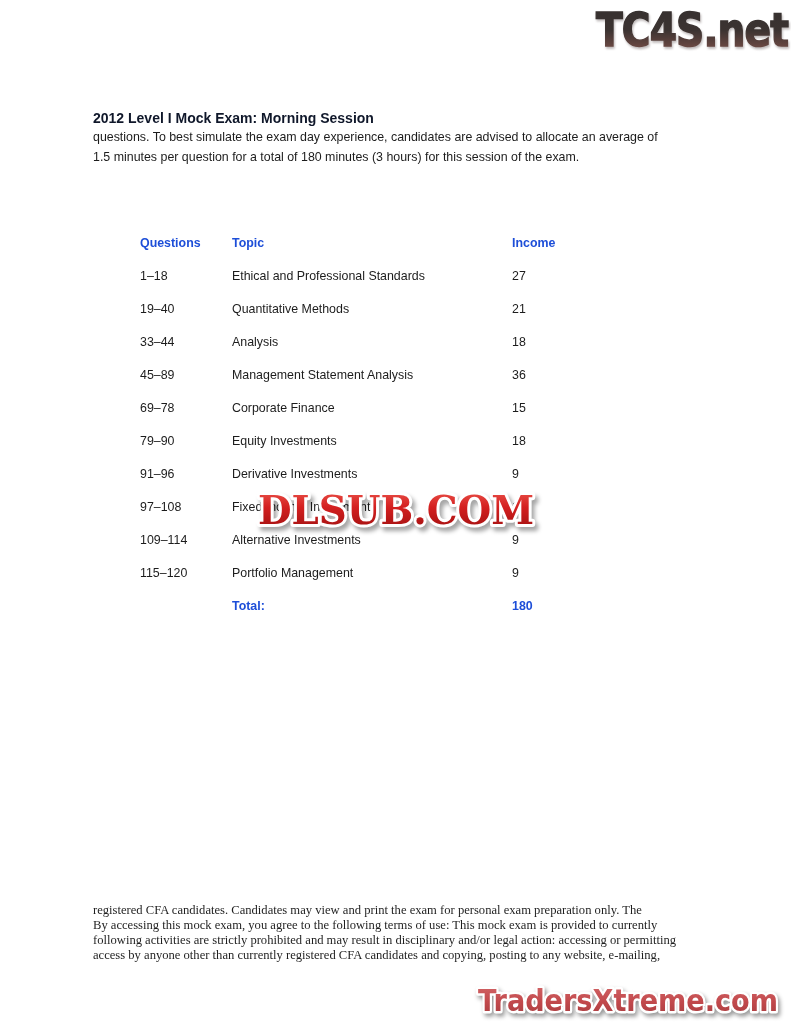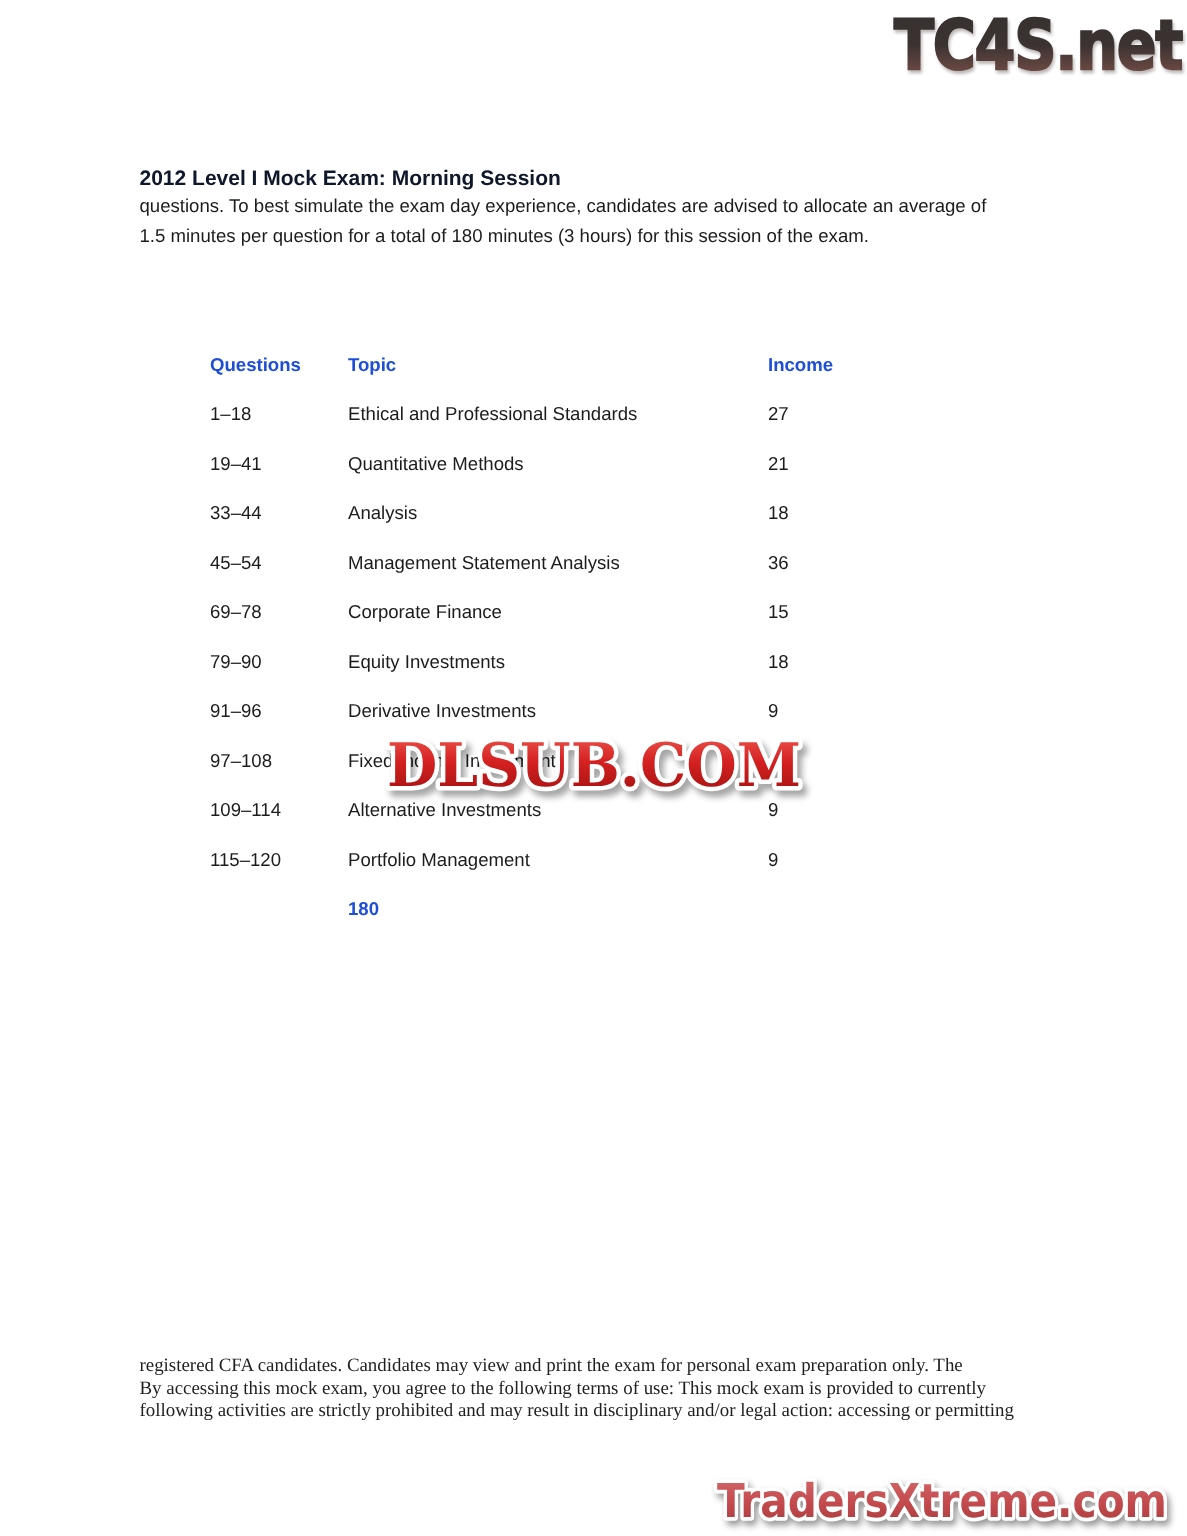--- a/index.html
+++ b/index.html
@@ -48,31 +48,31 @@
     <span>Questions</span>
     <span>Topic</span>
     <span>Income</span>
   </div>
   <div class="trow">
     <span>1–18</span>
     <span>Ethical and Professional Standards</span>
     <span>27</span>
   </div>
   <div class="trow">
-    <span>19–41</span>
+    <span>19–40</span>
     <span>Quantitative Methods</span>
     <span>21</span>
   </div>
   <div class="trow">
     <span>33–44</span>
     <span>Analysis</span>
     <span>18</span>
   </div>
   <div class="trow">
-    <span>45–54</span>
+    <span>45–89</span>
     <span>Management Statement Analysis</span>
     <span>36</span>
   </div>
   <div class="trow">
     <span>69–78</span>
     <span>Corporate Finance</span>
     <span>15</span>
   </div>
   <div class="trow">
     <span>79–90</span>
@@ -94,20 +94,21 @@
     <span>Alternative Investments</span>
     <span>9</span>
   </div>
   <div class="trow">
     <span>115–120</span>
     <span>Portfolio Management</span>
     <span>9</span>
   </div>
   <div class="trow bold">
     <span></span>
+    <span>Total:</span>
     <span>180</span>
   </div>
 </div>
 
 <svg class="wm-dlsub" width="296" height="54" viewBox="0 0 296 54">
   <defs>
     <linearGradient id="gradRed" x1="0" y1="0" x2="0" y2="1">
       <stop offset="0" stop-color="#ef5c52"></stop>
       <stop offset="0.45" stop-color="#d42020"></stop>
       <stop offset="1" stop-color="#9c0f0f"></stop>
@@ -125,20 +126,21 @@
       <stop offset="1" stop-color="#7b544c"></stop>
     </linearGradient>
   </defs>
   <text x="100" y="44" text-anchor="middle" textLength="192" lengthAdjust="spacingAndGlyphs" font-family="DejaVu Sans, sans-serif" font-weight="bold" font-size="46" letter-spacing="-1" fill="url(#gradDark)" stroke="url(#gradDark)" stroke-width="1.5" style="paint-order:stroke;">TC4S.net</text>
 </svg>
 
 <div class="footer">
   <div>registered CFA candidates. Candidates may view and print the exam for personal exam preparation only. The</div>
   <div>By accessing this mock exam, you agree to the following terms of use: This mock exam is provided to currently</div>
   <div>following activities are strictly prohibited and may result in disciplinary and/or legal action: accessing or permitting</div>
+  <div>access by anyone other than currently registered CFA candidates and copying, posting to any website, e-mailing,</div>
 </div>
 
 <svg class="wm-tx" width="324" height="46" viewBox="0 0 324 46">
   <defs>
     <linearGradient id="gradSalmon" x1="0" y1="0" x2="0" y2="1">
       <stop offset="0" stop-color="#d4696b"></stop>
       <stop offset="0.55" stop-color="#c2494c"></stop>
       <stop offset="1" stop-color="#a63c3f"></stop>
     </linearGradient>
   </defs>

